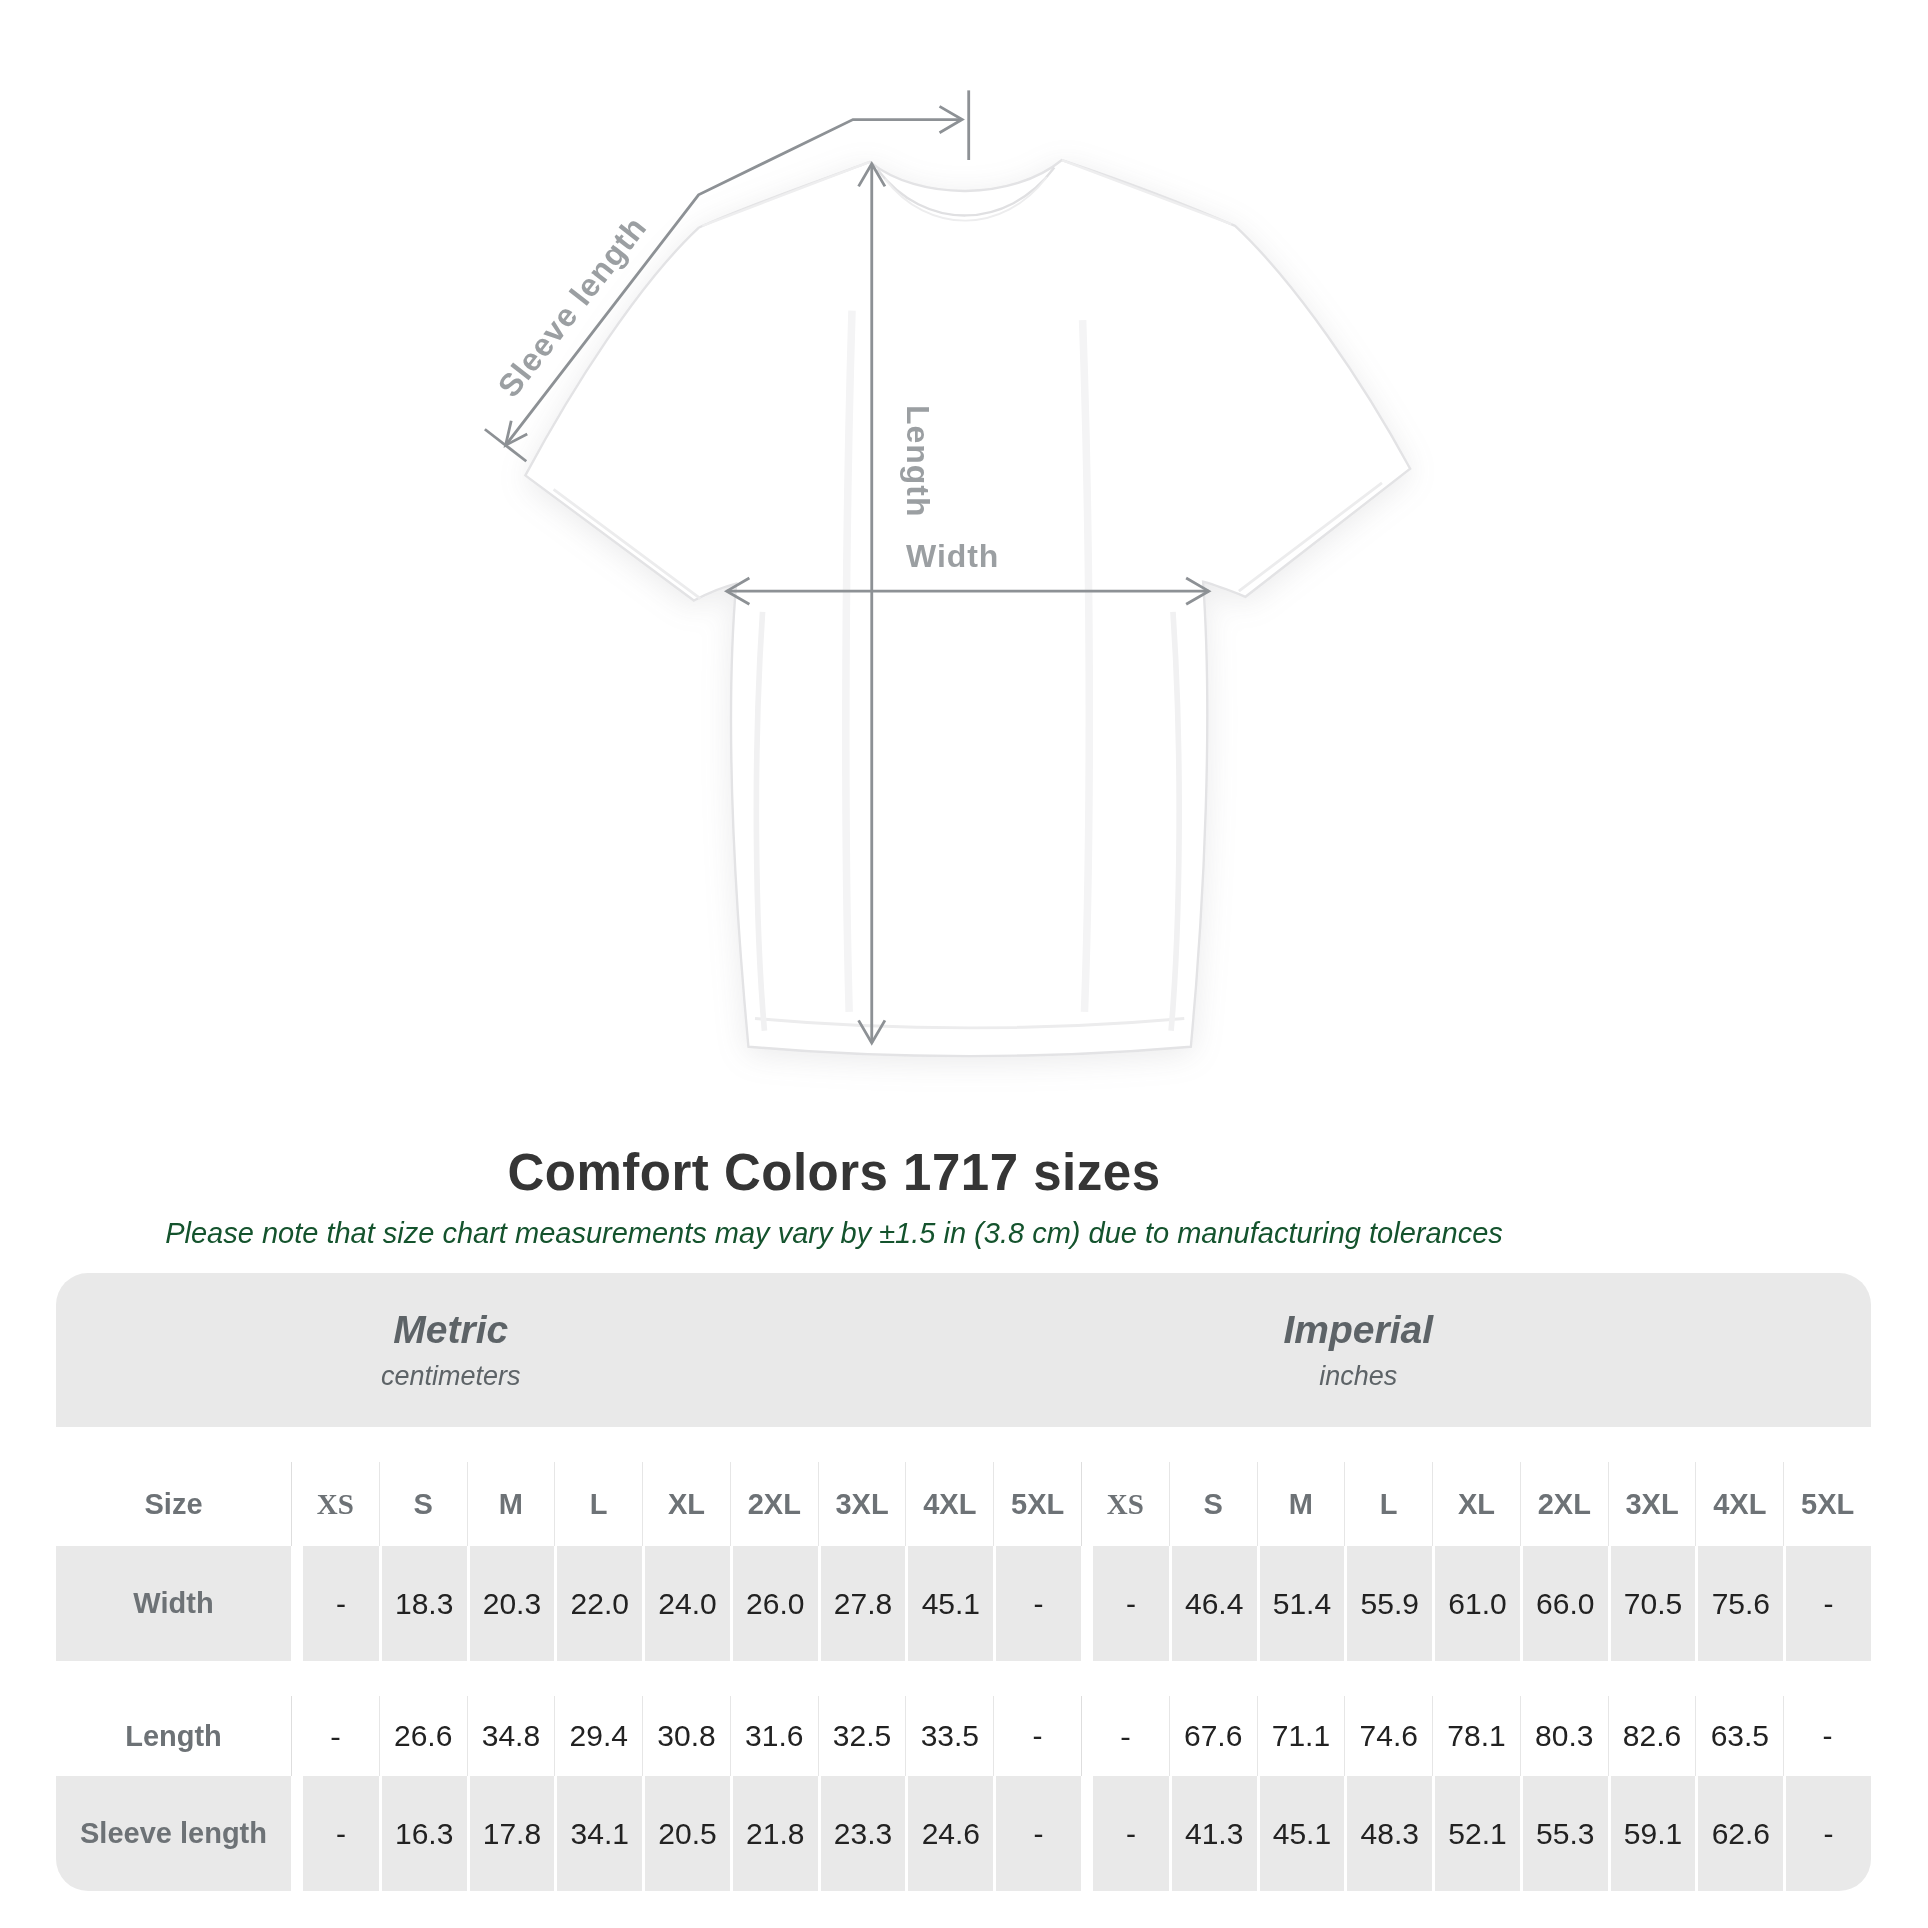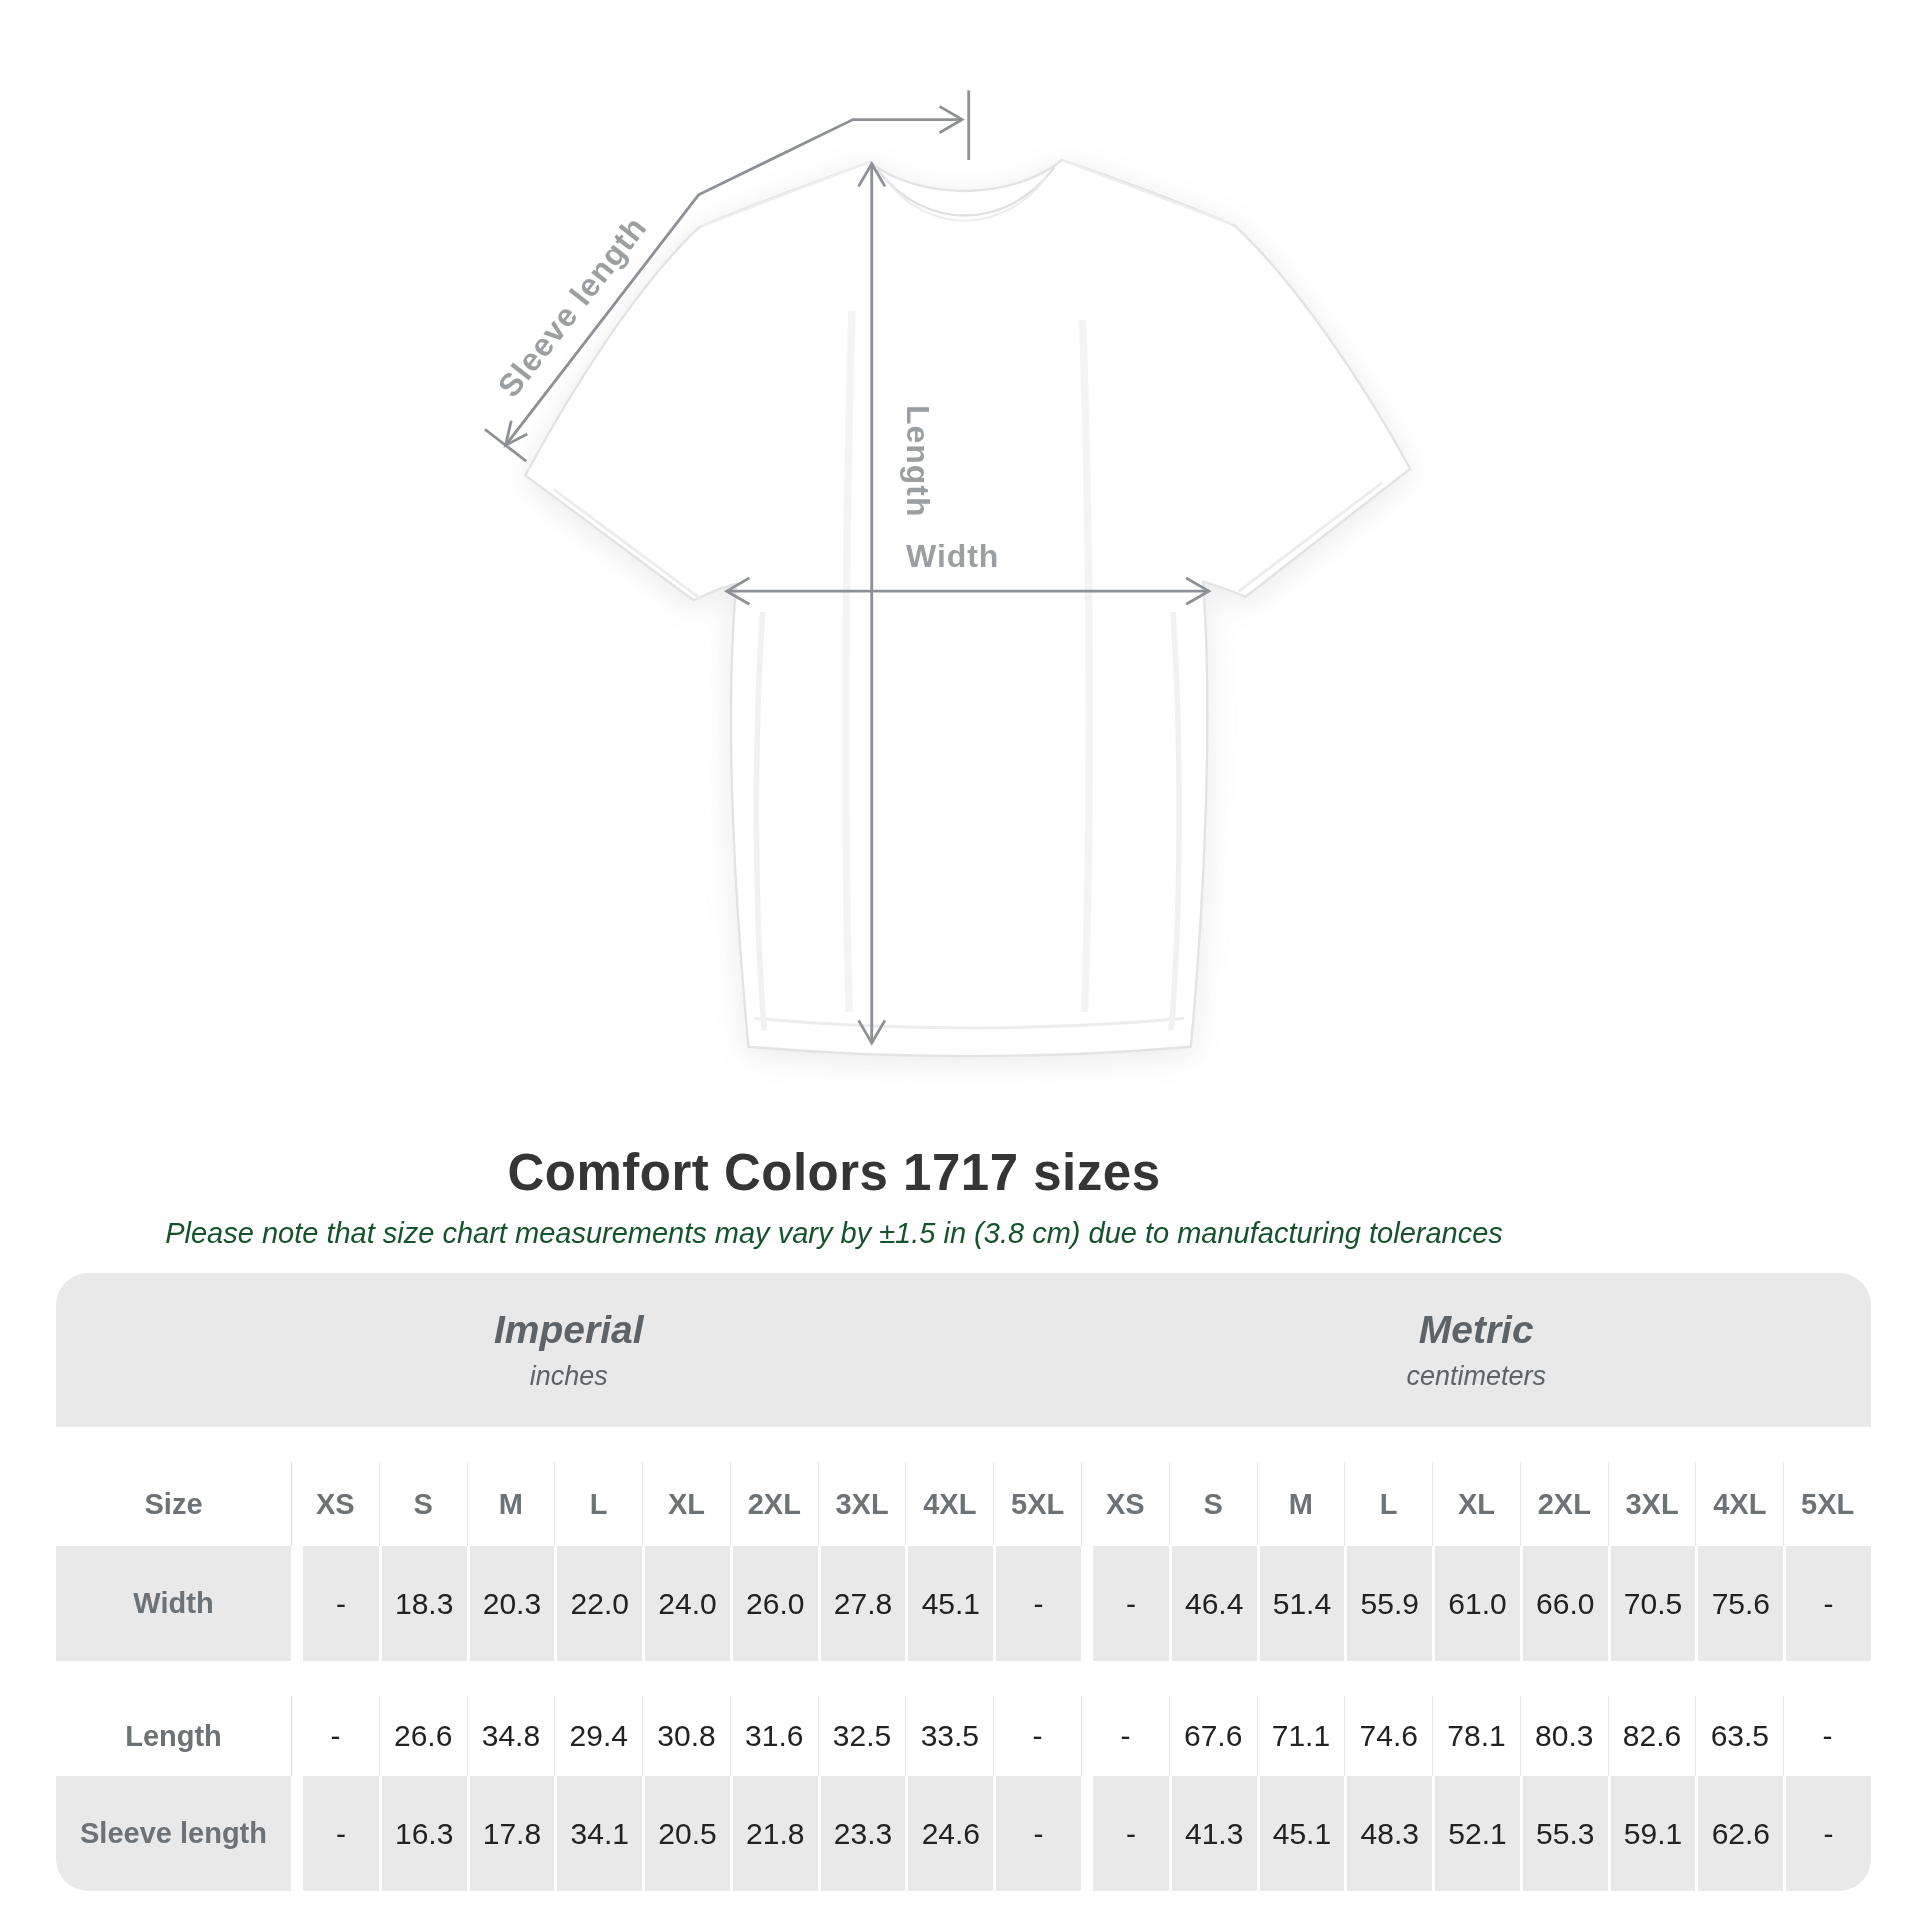--- a/index.html
+++ b/index.html
@@ -29,21 +29,21 @@
   .band-unit{margin-top:9.4px;font-size:27px;font-style:italic;color:#5d6367;}
 
   .trow{display:grid;grid-template-columns:235px repeat(18,1fr);height:115px;}
   .trow.header-row{height:119px;}
   .tcell{display:flex;align-items:center;justify-content:center;
          font-size:30px;color:#222;background:#fff;}
   .trow.gray .tcell{background:#e9e9e9;border-left:3.8px solid #fff;}
   .trow.gray .tcell.major{border-left:12.2px solid #fff;}
   .trow.gray .tcell.first{border-left:none;}
   .trow.white .tcell{background:#fff;border-left:1.9px solid #e6e6e6;margin-top:35px;}
-  .trow.white .tcell.major{border-left:1.9px solid #dedede;}
+  .trow.white .tcell.major{border-left:1.9px solid #dedede;font-family:Liberation Serif, serif;}
   .trow.white .tcell.first{border-left:none;}
   .tcell.first{font-weight:bold;color:#6d7276;font-size:29px;}
   .trow.header-row .tcell{font-weight:bold;color:#6d7276;font-size:29px;}
 </style>
 </head>
 <body>
 
 <div class="page">
 
   <div class="diagram">
@@ -101,27 +101,27 @@
     </svg>
   </div>
 
   <div class="title-block">
     <h1 class="page-title">Comfort Colors 1717 sizes</h1>
     <p class="note">Please note that size chart measurements may vary by ±1.5 in (3.8 cm) due to manufacturing tolerances</p>
   </div>
 
   <div class="size-table">
     <div class="band">
+      <div class="band-cell metric">
+        <div class="band-title">Metric</div>
+        <div class="band-unit">centimeters</div>
+      </div>
       <div class="band-cell imperial">
         <div class="band-title">Imperial</div>
         <div class="band-unit">inches</div>
-      </div>
-      <div class="band-cell metric">
-        <div class="band-title">Metric</div>
-        <div class="band-unit">centimeters</div>
       </div>
     </div>
     <div id="grid-rows">
         <div class="trow white header-row">
           <div class="tcell first">Size</div>
           <div class="tcell major">XS</div>
           <div class="tcell minor">S</div>
           <div class="tcell minor">M</div>
           <div class="tcell minor">L</div>
           <div class="tcell minor">XL</div>

